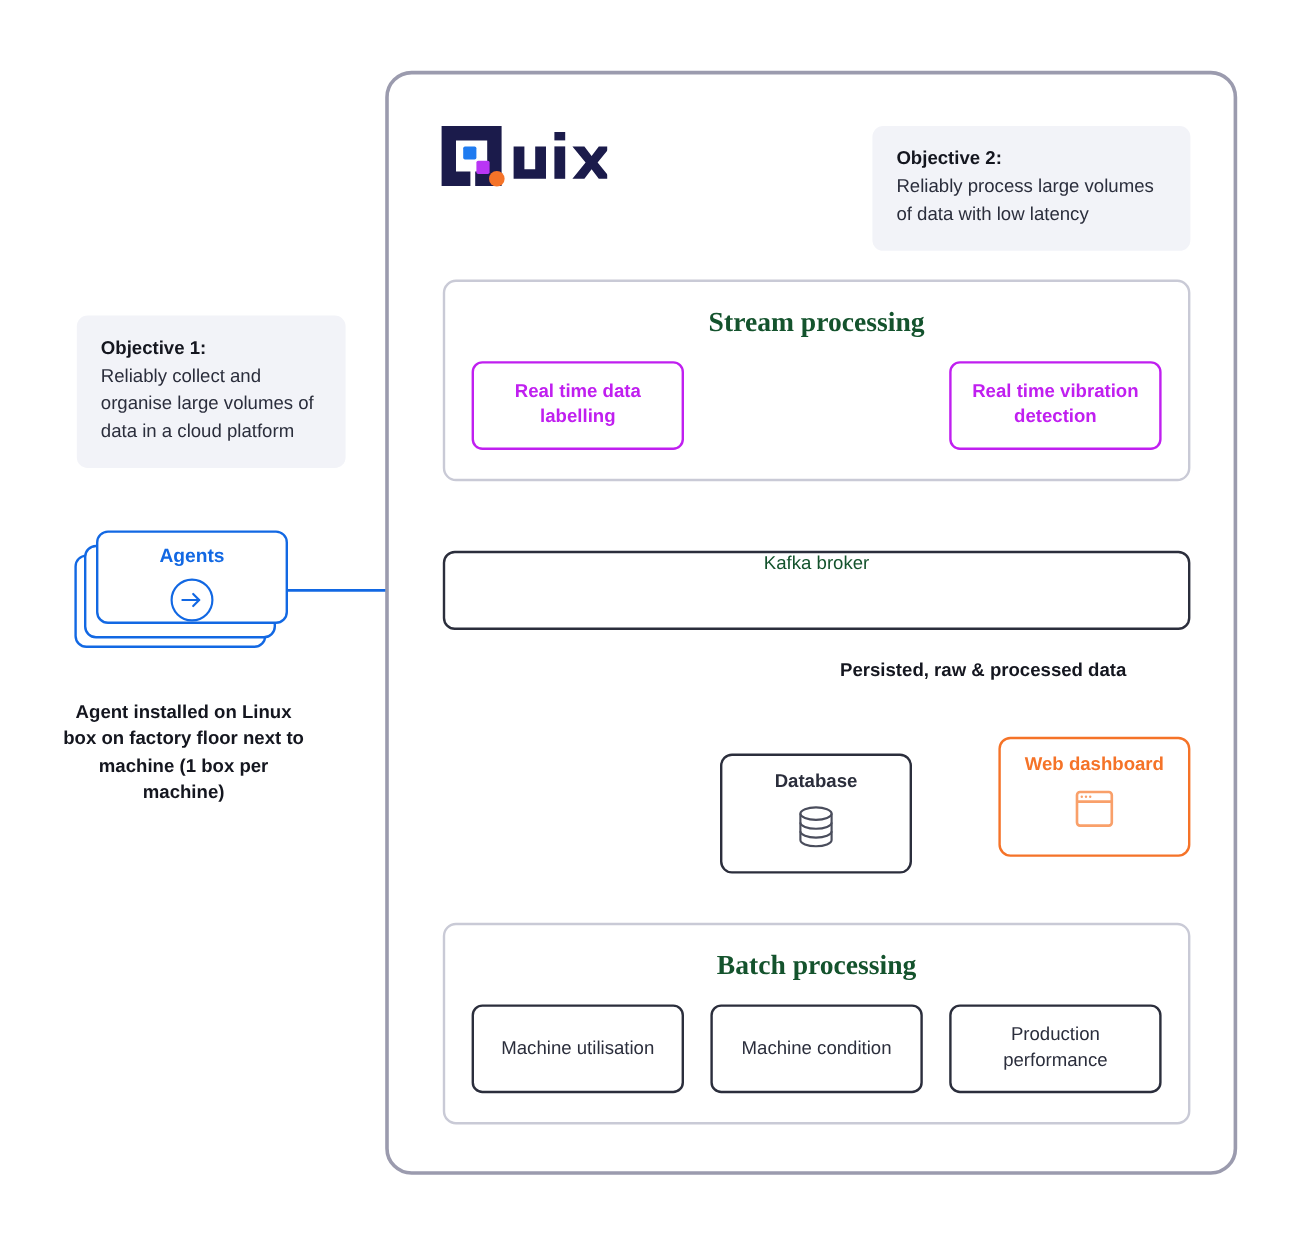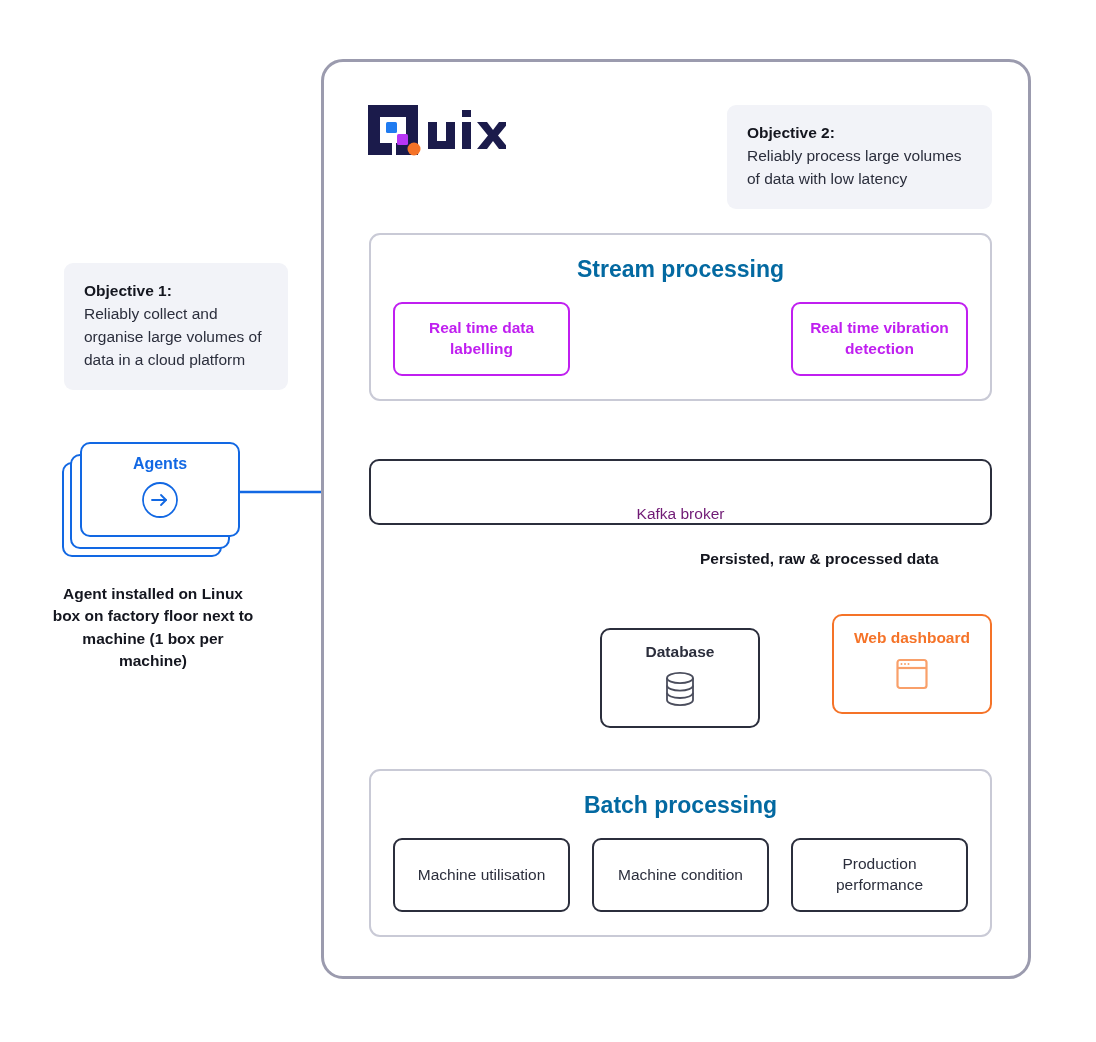--- a/index.html
+++ b/index.html
@@ -72,22 +72,23 @@
     position: absolute;
     border: 2px solid #c9cad6;
     border-radius: 11px;
     background: #ffffff;
     box-sizing: border-box;
   }
   .section-title {
     text-align: center;
     font-size: 23px;
     font-weight: bold;
-    color: #0369a1;
+    color: #14532d;
     margin-top: 21px;
+    font-family: Liberation Serif, serif;
   }
   .chip-row {
     display: flex;
     justify-content: space-between;
     padding: 0 22px;
     margin-top: 19px;
   }
   .chip {
     width: 177px;
     height: 74px;
@@ -131,24 +132,24 @@
   #kafka-box {
     position: absolute;
     left: 369px;
     top: 459px;
     width: 623px;
     height: 66px;
     border: 2.5px solid #2b2e3c;
     border-radius: 10px;
     box-sizing: border-box;
     display: flex;
-    align-items: flex-end;
+    align-items: flex-start;
     justify-content: center;
     font-size: 15.5px;
-    color: #701a75;
+    color: #14532d;
     background: #ffffff;
   }
 
   
   #database-box {
     position: absolute;
     left: 600px;
     top: 628px;
     width: 160px;
     height: 100px;
@@ -190,21 +191,21 @@
     width: 185px;
     height: 118px;
   }
   .agent-card {
     position: absolute;
     border: 2px solid #1268e3;
     border-radius: 10px;
     background: #ffffff;
     box-sizing: border-box;
     width: 160px;
-    height: 95px;
+    height: 78px;
   }
   #agent-card-back  { left: 0px;  top: 20px; }
   #agent-card-mid   { left: 8px;  top: 12px; }
   #agent-card-front { left: 18px; top: 0px;  }
   #agents-title {
     text-align: center;
     margin-top: 11px;
     font-size: 16px;
     font-weight: bold;
     color: #1268e3;

